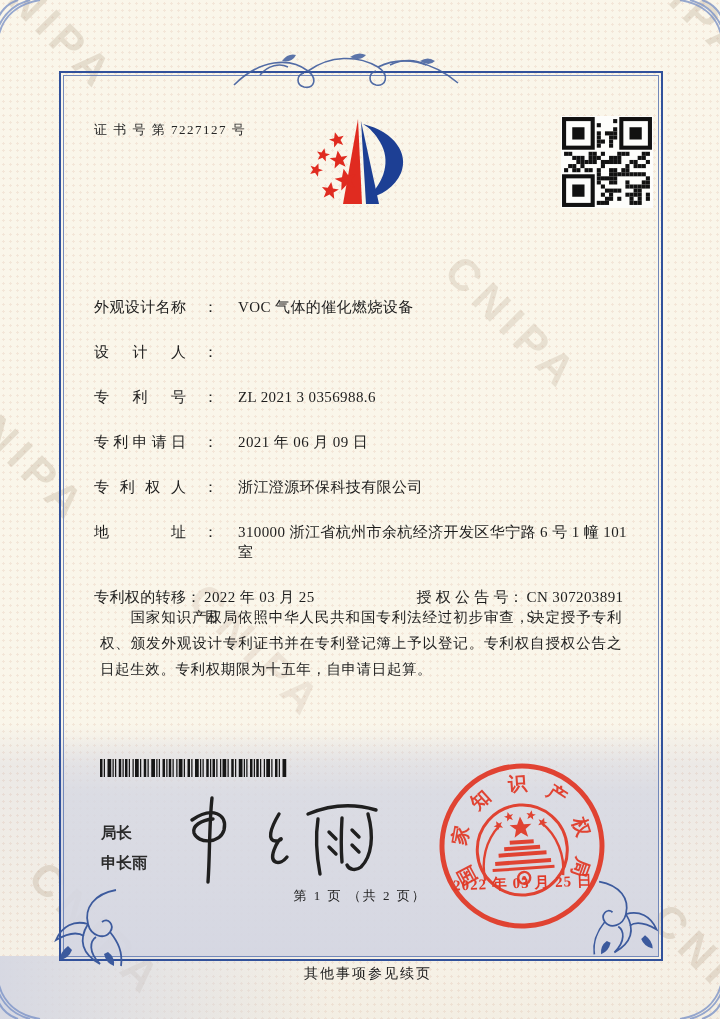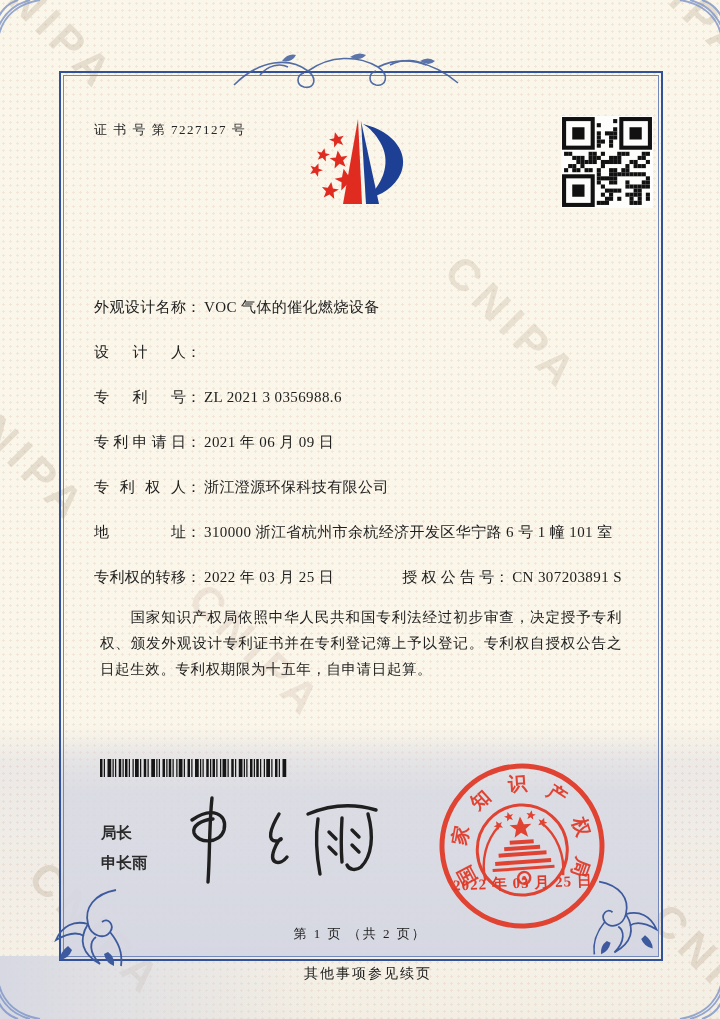--- a/index.html
+++ b/index.html
@@ -56,21 +56,21 @@
 
   .certno{position:absolute; left:94px; top:121px; z-index:3; font-size:13px; letter-spacing:1.5px; color:#262626;}
   .logo{position:absolute; left:306px; top:110px; z-index:3;}
   .qr{position:absolute; left:561px; top:116px; width:92px; height:92px; z-index:3; background:#fdfdfb; padding:0;}
   .title{
     position:absolute; left:0; right:0; top:214px; z-index:3; margin:0;
     text-align:center; font-size:31px; font-weight:700; letter-spacing:9px; color:#141414;
   }
 
   .fields{position:absolute; left:94px; top:297px; width:540px; z-index:3;}
-  .frow{display:flex; align-items:flex-start; margin-bottom:25px; font-size:15px; line-height:20px; color:#1d1d1d;}
+  .frow{display:flex; align-items:flex-start; margin-bottom:25px; font-size:15px; line-height:20px; color:#1d1d1d;gap:17px;}
   .flabel{display:inline-block; width:92px; text-align-last:justify; flex:none;}
   .fcolon{flex:none; margin-right:3px;}
   .fvalue{letter-spacing:0.4px;}
   .fgroup{display:flex;}
   .fgroup2{margin-left:68px;}
 
   .bodytext{position:absolute; left:88px; width:546px; top:592px; z-index:3;}
   .bodytext p{margin:12px; font-size:14.5px; line-height:26px; text-align:justify; text-indent:2.1em; color:#1d1d1d; letter-spacing:0.6px;}
 
   .barcode{position:absolute; left:100px; top:759px; z-index:3;}
@@ -84,21 +84,21 @@
   .seal-char{
     position:absolute; left:50%; top:50%; width:22px; height:22px; margin:-11px 0 0 -11px;
     text-align:center; line-height:22px; font-size:19px; font-weight:700; color:#e13a28;
     font-family:"Liberation Sans","DejaVu Sans",sans-serif;
   }
   .seal-date{
     position:absolute; left:430px; top:874px; width:186px; z-index:5; text-align:center;
     font-size:15px; font-weight:600; letter-spacing:1px; color:#e13a28; transform:rotate(-2deg);
   }
 
-  .page-info{position:absolute; left:60px; width:600px; top:925px; z-index:3; text-align:center; font-size:13px; letter-spacing:2px; color:#222;}
+  .page-info{position:absolute; left:60px; width:600px; top:887px; z-index:3; text-align:center; font-size:13px; letter-spacing:2px; color:#222;}
   .cont-note{position:absolute; left:16px; right:0; top:965px; z-index:3; text-align:center; font-size:14px; letter-spacing:2px; color:#222;}
 </style>
 </head>
 <body>
 
 <div class="page">
 
   <div class="wm wm-a">CNIPA</div>
   <div class="wm wm-b">CNIPA</div>
   <div class="wm wm-c">CNIPA</div>

